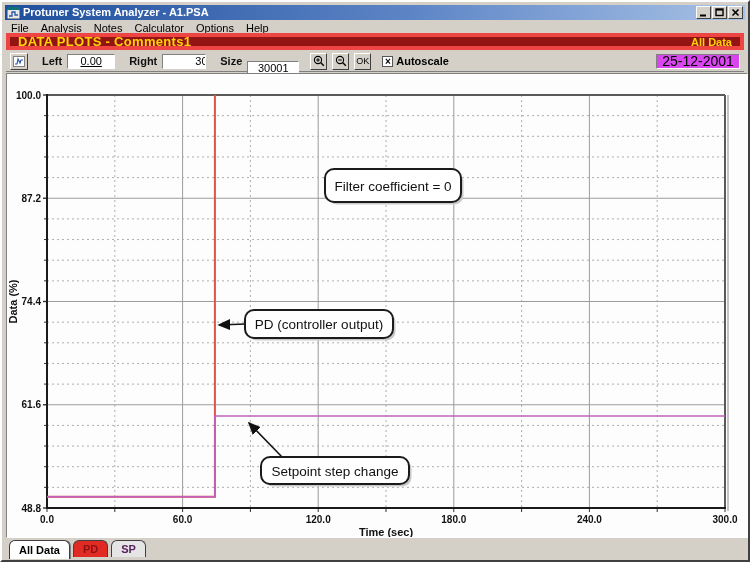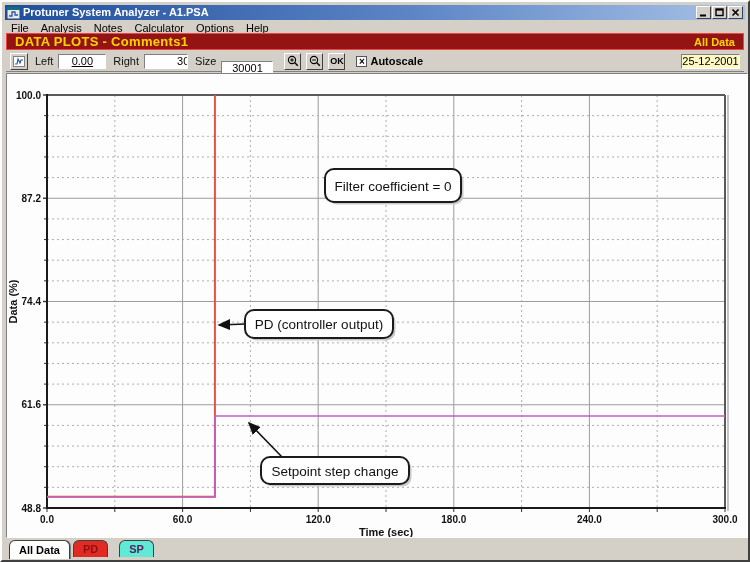--- a/index.html
+++ b/index.html
@@ -19,45 +19,45 @@
             display:flex; align-items:center; justify-content:center; padding:0; cursor:default; }
 
   
   .menubar { position:absolute; left:3px; top:19px; right:3px; height:13px;
              display:flex; align-items:flex-end; font-size:11px; color:#000; }
   .menu-item { padding:0 6px; white-space:nowrap; }
   .menu-key { text-decoration:underline; }
 
   
   .banner { position:absolute; left:4px; top:31px; right:4px; height:17px;
-            background:#941414; border:1px solid #ef4444;
+            background:#941414; border:4px solid #ef4444;
             display:flex; align-items:center; justify-content:space-between; padding:0 8px; }
   .banner-title { color:#ffd400; font-size:13px; font-weight:bold; letter-spacing:.3px; }
   .banner-right { color:#ffd400; font-size:11px; font-weight:bold; }
 
   
   .toolbar { position:absolute; left:4px; top:49px; right:4px; height:21px;
              display:flex; align-items:center; font-size:11px; gap:5px;
              border-bottom:1px solid #808080; }
-  .tool-label { font-weight:normal; color:#111; margin-left:2px; }
+  .tool-label { font-weight:bold; color:#111; margin-left:9px; }
   .tool-input { height:15px; border:1px solid; border-color:#808080 #ffffff #ffffff #808080;
                 background:#ffffff; font-family:"Liberation Sans",sans-serif;
                 font-size:11px; text-align:center; }
   .tbtn { width:17px; height:17px; background:#d4d0c8; padding:0;
           border:1px solid; border-color:#ffffff #404040 #404040 #ffffff;
           display:flex; align-items:center; justify-content:center;
-          font-size:9px; font-weight:bold; }
+          font-size:9px; font-weight:normal; }
   .iconbtn { width:18px; height:17px; margin-left:4px; }
   .chk-wrap { display:flex; align-items:center; gap:3px; margin-left:6px; }
   .chk { width:11px; height:11px; background:#ffffff; border:1px solid #555;
          font-size:10px; font-weight:bold; line-height:9px; text-align:center; color:#000; }
   .chk-label { font-weight:bold; }
-  .datebox { margin-left:auto; margin-right:4px; width:59px; height:15px;
+  .datebox { margin-left:auto; margin-right:4px; width:84px; height:15px;
              border:1px solid; border-color:#808080 #ffffff #ffffff #808080;
-             background:#fef9c3; font-size:11px; text-align:center; line-height:13px; }
+             background:#d946ef; font-size:14px; text-align:center; line-height:13px; }
 
   
   .content { position:absolute; left:4px; top:71px; width:742px; height:465px;
              background:#fdfdfd; border:1px solid; border-color:#808080 #ffffff #ffffff #808080; }
   .content svg { display:block; }
 
   
   .tabbar { position:absolute; left:3px; top:537px; right:3px; height:20px;
             background:#d4d0c8; display:flex; align-items:flex-start; padding:1px 0 0 4px; }
   .tab { height:17px; line-height:16px; padding:0 9px; font-size:11px; font-weight:bold;
@@ -258,16 +258,16 @@
           <rect x="256.5" y="385.5" width="148" height="27" rx="9" fill="#c9c9c9"></rect>
           <rect x="254" y="383" width="148" height="27" rx="9" fill="#ffffff" stroke="#1b1b1b" stroke-width="2"></rect>
           <text x="328" y="401.5" text-anchor="middle" font-size="13.5" font-family="&quot;Liberation Sans&quot;, sans-serif" fill="#111">Setpoint step change</text>
         </g>
       </svg>
   </div>
 
   <div class="tabbar">
     <span class="tab active" style="background: rgb(255, 255, 255); color: rgb(0, 0, 0);">All Data</span>
     <span class="tab" style="background: rgb(226, 42, 37); color: rgb(141, 17, 17);">PD</span>
-    <span class="tab" style="background: #5eead4; color: rgb(89, 33, 95); margin-left: 8px;">SP</span>
+    <span class="tab" style="background: #e5e5e5; color: rgb(89, 33, 95);">SP</span>
   </div>
 
 </div>
 
 </body></html>

